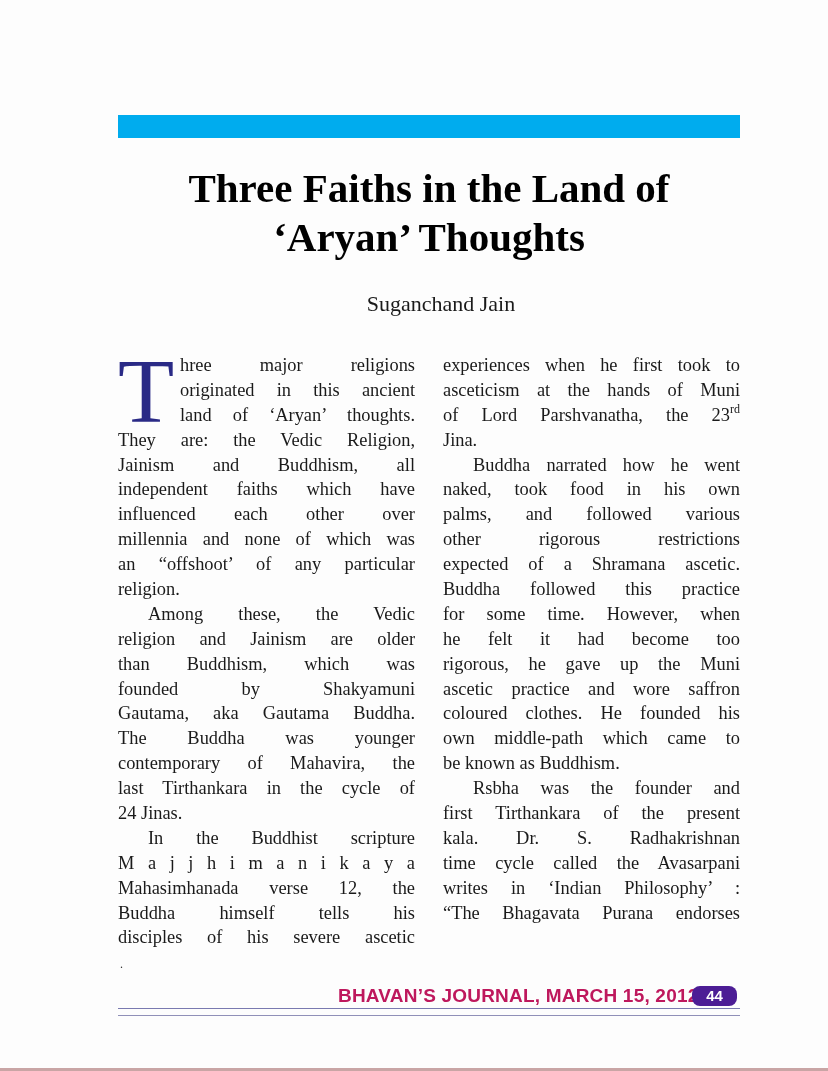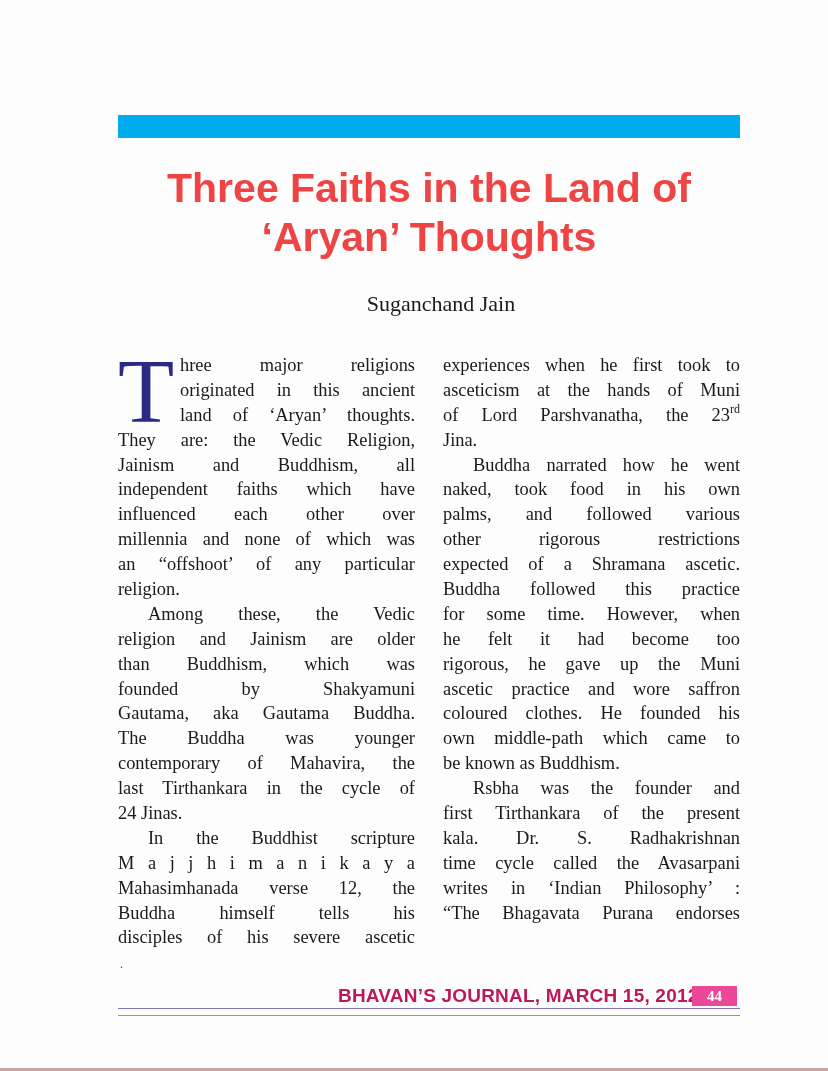--- a/index.html
+++ b/index.html
@@ -6,22 +6,22 @@
   body {
     width: 828px; height: 1071px; background: #fdfdfd; position: relative; overflow: hidden;
     font-family: "Liberation Serif", "DejaVu Serif", serif; color: #1a1a1a;
   }
   .top-bar {
     position: absolute; left: 118px; top: 115px; width: 622px; height: 23px;
     background: #00acee;
   }
   .title {
     position: absolute; left: 100px; top: 164px; width: 658px; text-align: center;
-    color: #ef4444; font-weight: bold; font-size: 41px; line-height: 49px;
-    font-family: Liberation Sans, sans-serif;
+    color: #000000; font-weight: bold; font-size: 41px; line-height: 49px;
+    font-family: Liberation Serif, serif;
   }
   .author {
     position: absolute; left: 112px; top: 277px; width: 658px; text-align: center;
     font-size: 22px; line-height: 28px; color: #1a1a1a; margin-top: 13px;
   }
   .col {
     position: absolute; top: 353px; width: 297px;
     font-size: 18.4px; line-height: 24.9px; text-align: justify;
   }
   .col-left { left: 118px; }
@@ -37,22 +37,22 @@
   .dc-line { padding-left: 62px; }
   sup { font-size: 12px; line-height: 0; vertical-align: 8px; }
   .stray-dot { position: absolute; left: 120px; top: 957px; font-size: 12px; color:#333; }
   .footer-text {
     position: absolute; left: 338px; top: 985px; height: 22px; line-height: 22px;
     font-family: "Liberation Sans", "DejaVu Sans", sans-serif; font-weight: bold;
     font-size: 19px; color: #be185d; letter-spacing: 0.2px;
   }
   .page-badge {
     position: absolute; left: 692px; top: 986px; width: 45px; height: 20px;
-    background: #ec4899; color: #ffffff; text-align: center; line-height: 20px;
-    font-family: Liberation Serif, serif; font-weight: bold; font-size: 15px;
+    background: #4c1d95; color: #ffffff; text-align: center; line-height: 20px;
+    font-family: Liberation Sans, sans-serif; font-weight: bold; font-size: 15px; border-radius: 8px;
   }
   .rule1 { position: absolute; left: 118px; top: 1008px; width: 622px; height: 1px; background: #7a7ab0; }
   .rule2 { position: absolute; left: 118px; top: 1015px; width: 622px; height: 1px; background: #9090b8; }
   .bottom-edge { position: absolute; left: 0; top: 1068px; width: 828px; height: 3px; background: #c9a5a5; }
 </style>
 </head>
 <body>
 
 <div class="top-bar"></div>
 

